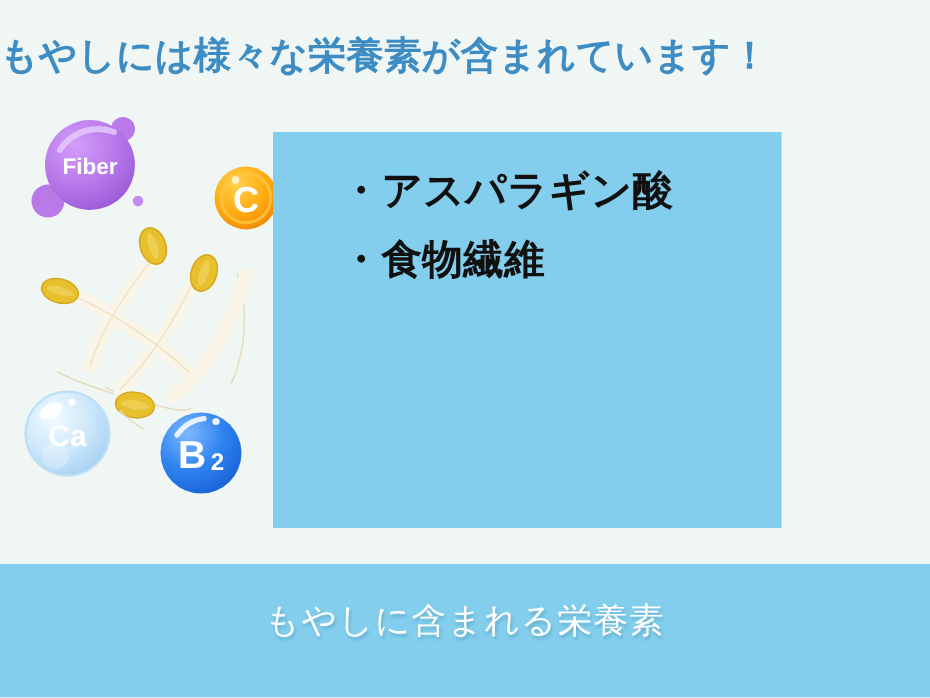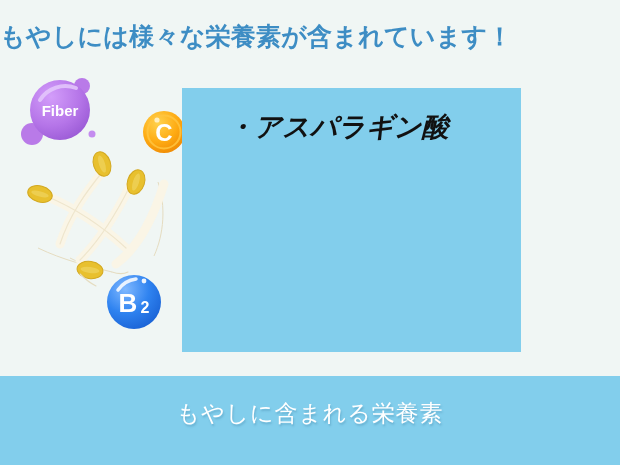--- a/index.html
+++ b/index.html
@@ -38,21 +38,20 @@
   }
 
   
   .content-panel {
     position: absolute;
     left: 182px;
     top: 88px;
     width: 339px;
     height: 264px;
     background: #82ceec;
-    font-style: italic;
   }
 
   .nutrient-list {
     position: absolute;
     left: 45px;
     top: 16px;
     margin: 0;
     padding: 0;
     list-style: none;
   }
@@ -179,20 +178,36 @@
           <stop offset="100%" stop-color="#f08c05"></stop>
         </radialGradient>
       </defs>
       <circle cx="28" cy="28" r="21" fill="url(#gVitC)"></circle>
       <circle cx="28" cy="28" r="16.5" fill="none" stroke="#ffc440" stroke-width="2" opacity="0.85"></circle>
       <circle cx="21" cy="16" r="2.6" fill="#fff3cc" opacity="0.9"></circle>
       <text class="bubble-label" x="28" y="37" font-size="24" text-anchor="middle">C</text>
     </svg>
   </div>
 
+  <div class="art" id="ca-art">
+    <svg width="74" height="74" viewBox="0 0 74 74" xmlns="http://www.w3.org/2000/svg">
+      <defs>
+        <radialGradient id="gCa" cx="34%" cy="30%" r="76%">
+          <stop offset="0%" stop-color="#f2fbff"></stop>
+          <stop offset="55%" stop-color="#cfe8fb"></stop>
+          <stop offset="100%" stop-color="#a7d2f2"></stop>
+        </radialGradient>
+      </defs>
+      <circle cx="37" cy="37" r="28" fill="url(#gCa)" stroke="#bcdef7" stroke-width="1.5"></circle>
+      <ellipse cx="26" cy="22" rx="8" ry="5" transform="rotate(-28 26 22)" fill="#ffffff" opacity="0.9"></ellipse>
+      <circle cx="40" cy="16" r="2.4" fill="#ffffff" opacity="0.9"></circle>
+      <circle cx="29" cy="52" r="9" fill="#ffffff" opacity="0.25"></circle>
+      <text class="bubble-label" x="37" y="45" font-size="20" text-anchor="middle">Ca</text>
+    </svg>
+  </div>
 
   <div class="art" id="b2-art">
     <svg width="72" height="72" viewBox="0 0 72 72" xmlns="http://www.w3.org/2000/svg">
       <defs>
         <radialGradient id="gB2" cx="34%" cy="26%" r="80%">
           <stop offset="0%" stop-color="#7fb8ff"></stop>
           <stop offset="55%" stop-color="#2f83f0"></stop>
           <stop offset="100%" stop-color="#1a63d6"></stop>
         </radialGradient>
       </defs>
@@ -202,20 +217,23 @@
       <text class="bubble-label" x="30" y="46" font-size="26" text-anchor="middle">B</text>
       <text class="bubble-label" x="47" y="47" font-size="16" text-anchor="middle">2</text>
     </svg>
   </div>
 
   <div class="content-panel">
     <ul class="nutrient-list">
       <li class="nutrient-item">
         <span>・</span><span>アスパラギン酸</span>
       </li>
+      <li class="nutrient-item">
+        <span>・</span><span>食物繊維</span>
+      </li>
     </ul>
   </div>
 
   <div class="bottom-banner">
     <div class="banner-caption">もやしに含まれる栄養素</div>
   </div>
 
 </div>
 
 </body></html>

